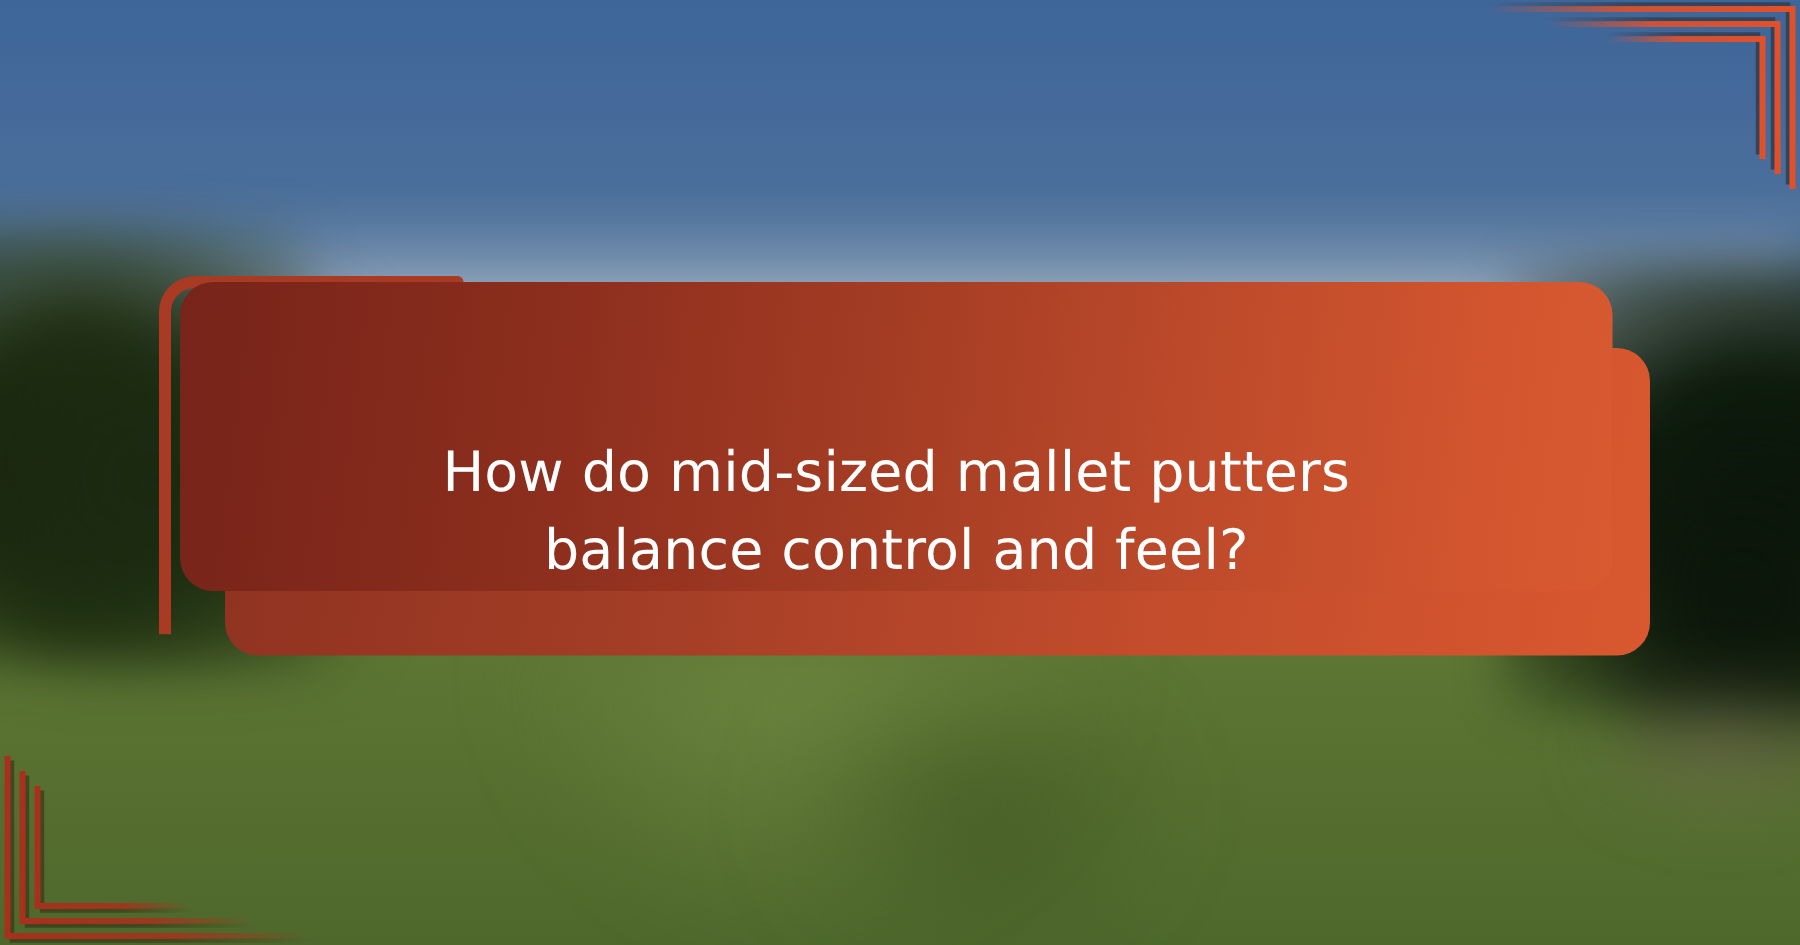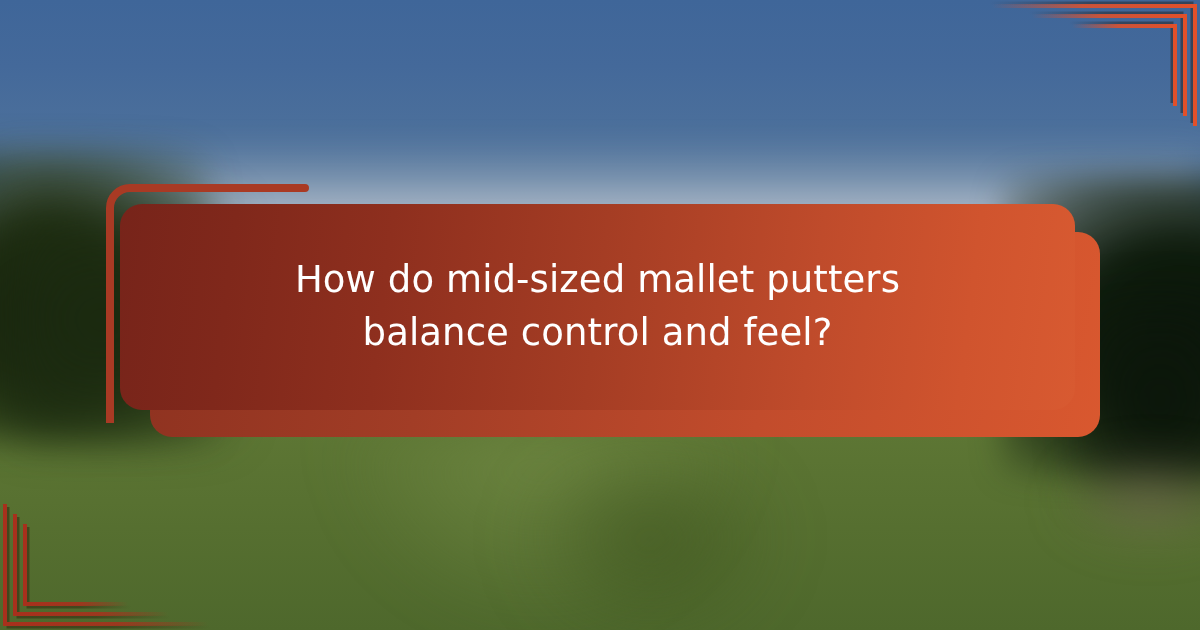--- a/index.html
+++ b/index.html
@@ -139,34 +139,34 @@
     width: 950px;
     height: 205px;
     border-radius: 22px;
     background: linear-gradient(100deg, #8e3220 0%, #a23d26 30%, #c24c2c 65%, #d9582f 100%);
   }
 
   
   .card-main {
     position: absolute;
     left: 120px;
-    top: 204px;
+    top: 188px;
     width: 955px;
     height: 206px;
     border-radius: 22px;
     background: linear-gradient(97deg,
         #77241a 0%,
         #80281b 12%,
         #8e2f1e 28%,
         #a53d24 50%,
         #bf4b2b 72%,
         #d0542e 88%,
         #d85a31 100%);
     display: flex;
-    align-items: center;
+    align-items: flex-end;
     justify-content: center;
   }
 
   .card-text {
     width: 760px;
     margin: 0;
     padding: 0 20px;
     text-align: center;
     color: #ffffff;
     font-size: 37px;

